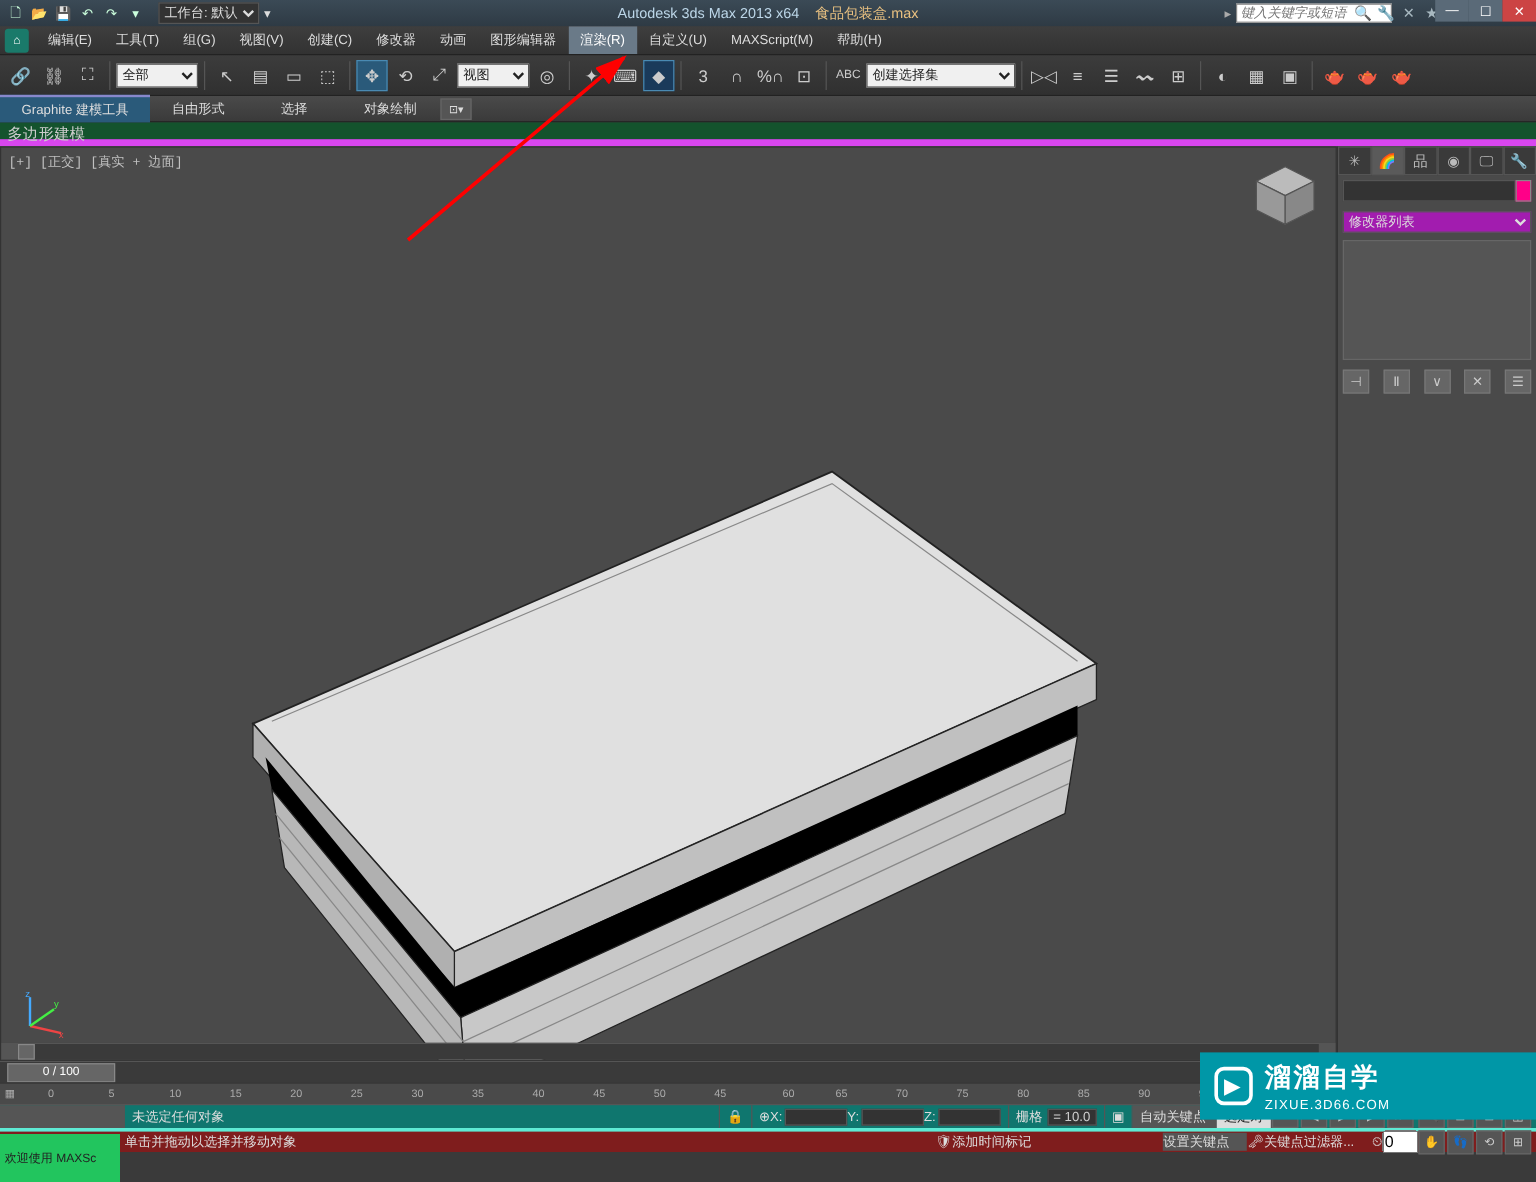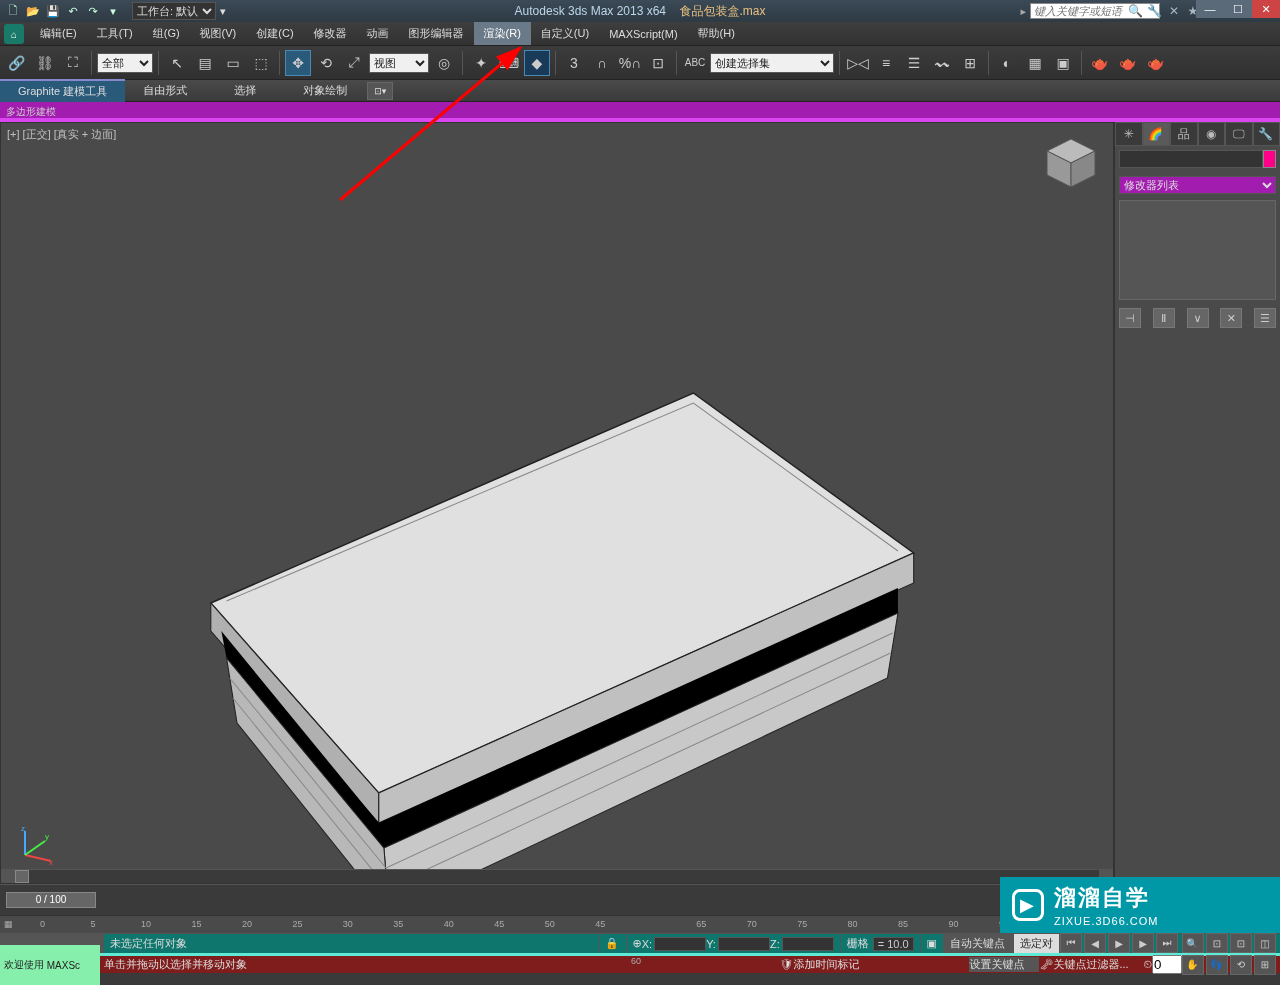--- a/index.html
+++ b/index.html
@@ -23,50 +23,50 @@
 .menubar .mi { padding: 4px 10px; color:#ddd; cursor:pointer; }
 .menubar .mi.hl { background:#6a7a88; color:#fff; }
 .maintoolbar { height: 34px; background: linear-gradient(#3c3c3c,#303030); display:flex; align-items:center; padding:0 4px; gap:2px; border-bottom:1px solid #222; }
 .tbtn { width:26px; height:26px; display:flex;align-items:center;justify-content:center; border:1px solid transparent; cursor:pointer; color:#ccc; font-size:14px; }
 .tbtn.sel { background:#2a5a7a; border:1px solid #4a8ab2; }
 .tdd { background:#f0f0f0; color:#222; border:1px solid #555; font-size:11px; height:20px; }
 .ribbon { height: 22px; background: linear-gradient(#4a4a4a,#3a3a3a); display:flex; align-items:center; border-bottom:1px solid #222; }
 .ribbon .tab { padding:3px 18px; color:#ddd; cursor:pointer; font-size:11px; text-align:center; min-width:80px;}
 .ribbon .tab.active { background:#2a5a7a; border-top:2px solid #88c; }
 .ribbon .exp { width:26px; height:18px; margin-left:2px; background:#555; border:1px solid #666; cursor:pointer; display:flex;align-items:center;justify-content:center;font-size:9px; }
-.ribbon2 { height: 20px; background:#a21caf; border-bottom:4px solid #d946ef; padding-left:6px; line-height:20px; font-size:10px; color:#ccc; }
+.ribbon2 { height: 20px; background:#14532d; border-bottom:6px solid #d946ef; padding-left:6px; line-height:20px; font-size:13px; color:#ccc; }
 .workarea { position:relative; display:flex; height: 762px; }
 .viewport { flex:1; background:#4a4a4a; position:relative; border:1px solid #333; }
-.vplabel { position:absolute; top:4px; left:6px; color:#c0c0c0; font-size:11px; }
+.vplabel { position:absolute; top:4px; left:6px; color:#c0c0c0; font-size:11px;font-family:Liberation Mono, monospace; }
 .viewcube { position:absolute; top:10px; right:12px; width:60px; height:60px; }
 .axisgizmo { position:absolute; bottom:18px; left:14px; width:40px; height:40px; }
 .cmdpanel { width: 166px; background:#4a4a4a; border-left:1px solid #333; display:flex; flex-direction:column; }
 .cptabs { display:flex; height:24px; background:#3a3a3a; }
 .cptabs .ct { flex:1; display:flex;align-items:center;justify-content:center; border:1px solid #555; cursor:pointer; color:#bbb; font-size:12px; }
 .cptabs .ct.active { background:#5a5a5a; }
 .cpcolor { height:20px; display:flex; margin:4px; }
 .cpcolor input { flex:1; background:#333; border:1px solid #555; height:18px; color:#ddd; font-size:11px; }
 .cpcolor .sw { width:18px; height:18px; background:#ff0088; border:1px solid #888; }
 .modlist { margin:2px 4px; }
 .modlist select { width:100%; background:#a21caf; color:#ddd; border:1px solid #555; font-size:11px; height:18px; }
 .btgrid { display:grid; grid-template-columns:1fr 1fr; gap:1px; margin:3px 4px; }
 .btgrid .b { background:#666; border:1px solid #888; border-bottom-color:#444; border-right-color:#444; color:#eee; font-size:10px; padding:2px; text-align:center; cursor:pointer; }
 .modstack { margin:4px; border:1px solid #666; background:#555; height:100px; }
 .modctrls { margin:4px; display:flex; gap:2px; justify-content:space-between; }
 .modctrls .mc { width:22px; height:20px; background:#666; border:1px solid #777; cursor:pointer; display:flex;align-items:center;justify-content:center;font-size:11px;color:#ccc; }
-.timeslider { height:31px; background:#3a3a3a; border-top:1px solid #555; display:flex; align-items:center; }
+.timeslider { height:18px; background:#3a3a3a; border-top:1px solid #555; display:flex; align-items:center; }
 .timeslider .sl { width:90px; height:16px; background:#666; border:1px solid #888; margin-left:6px; text-align:center; font-size:10px; line-height:14px; color:#fff; cursor:pointer; }
 .timeruler { height:18px; background:#4a4a4a; border-top:1px solid #333; position:relative; font-size:9px; color:#aaa; }
 .timeruler span { position:absolute; top:3px; }
 .statusline { height:20px; background:#0f766e; border-top:1px solid #555; display:flex; align-items:flex-end; font-size:11px; }
 .statusline .seg { padding:0 6px; border-right:1px solid #555; height:100%; display:flex; align-items:center; }
 .statusline input.coord { width:52px; background:#333; border:1px solid #555; color:#888; font-size:10px; height:14px; margin-left:2px; }
 .statusline .gridv { background:#333; border:1px solid #555; padding:0 4px; margin-left:4px; color:#ccc; }
 .statusline2 { height:20px; background:#7f1d1d; border-top:3px solid #5eead4; display:flex; align-items:center; font-size:11px; }
-.welcome { width:100px; background:#86efac; color:#222; height:40px; font-size:10px; display:flex;align-items:center; padding:0 4px; position:absolute; bottom:0; left:0; }
+.welcome { width:100px; background:#22c55e; color:#222; height:40px; font-size:10px; display:flex;align-items:center; padding:0 4px; position:absolute; bottom:0; left:0; }
 .arrow { position:absolute; pointer-events:none; z-index:50; }
 .watermark { position:absolute; right:0; bottom:52px; width:280px; height:56px; background:#0097a7; color:#fff; display:flex; align-items:center; padding:0 12px; gap:10px; font-size:18px; letter-spacing:2px; z-index:40;}
 .watermark .play { width:32px; height:32px; border:3px solid #fff; border-radius:8px; display:flex;align-items:center;justify-content:center; }
 .watermark .cn { font-weight:bold; font-size:22px; }
 .watermark .en { font-size:11px; letter-spacing:1px; margin-top:2px; }
 .viewport svg.model { position:absolute; top:0; left:0; width:100%; height:100%; }
 .sep { width:1px; height:24px; background:#555; margin:0 3px; }
 .navbtns { display:flex; gap:2px; margin-left:auto; padding-right:4px;}
 .navbtns .nb { width:22px; height:20px; background:#555; border:1px solid #666; cursor:pointer; display:flex;align-items:center;justify-content:center;font-size:10px;color:#ccc;}
 .scrollbar-h { position:absolute; bottom:0; left:0; right:0; height:14px; background:#3a3a3a; border-top:1px solid #555; }
@@ -127,21 +127,21 @@
   <div class="mi">自定义(U)</div>
   <div class="mi">MAXScript(M)</div>
   <div class="mi">帮助(H)</div>
 </div>
 
 <div class="maintoolbar">
   <div class="tbtn">🔗</div>
   <div class="tbtn">⛓</div>
   <div class="tbtn">⛶</div>
   <div class="sep"></div>
-  <select class="tdd" style="width:56px"><option>全部</option></select>
+  <select class="tdd" style="width:68px"><option>全部</option></select>
   <div class="sep"></div>
   <div class="tbtn">↖</div>
   <div class="tbtn">▤</div>
   <div class="tbtn">▭</div>
   <div class="tbtn">⬚</div>
   <div class="sep"></div>
   <div class="tbtn sel">✥</div>
   <div class="tbtn">⟲</div>
   <div class="tbtn">⤢</div>
   <select class="tdd" style="width:60px"><option>视图</option></select>
@@ -267,21 +267,21 @@
     <span style="left: 140.952px;">10</span>
     <span style="left: 191.429px;">15</span>
     <span style="left: 241.905px; text-align: center;">20</span>
     <span style="left: 292.381px;">25</span>
     <span style="left: 342.857px;">30</span>
     <span style="left: 393.333px;">35</span>
     <span style="left: 443.81px;">40</span>
     <span style="left: 494.286px;">45</span>
     <span style="left: 544.762px;">50</span>
     <span style="left: 595.238px;">45</span>
-    <span style="left: 631px; margin-top: 37px;">60</span>
+    <span style="left: 652px;">60</span>
     <span style="left: 696.19px;">65</span>
     <span style="left: 746.667px;">70</span>
     <span style="left: 797.143px;">75</span>
     <span style="left: 847.619px;">80</span>
     <span style="left: 898.095px;">85</span>
     <span style="left: 948.571px;">90</span>
     <span style="left: 999.048px;">95</span>
     <span style="left: 1049.52px;">100</span>
   </div>
 

